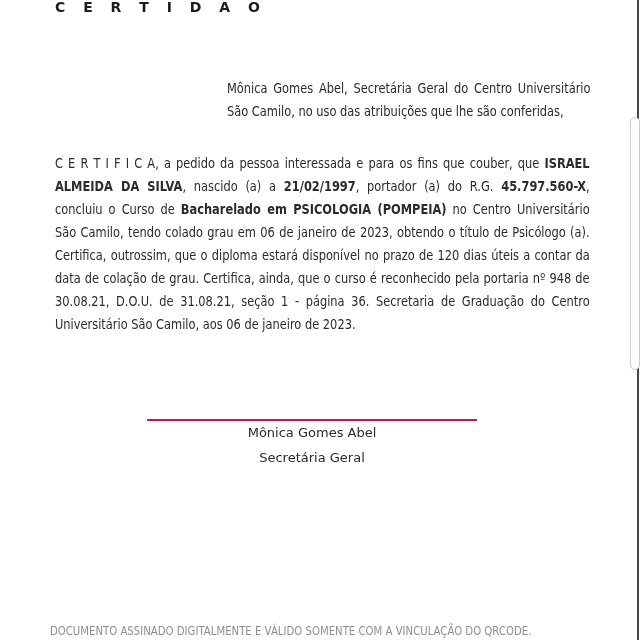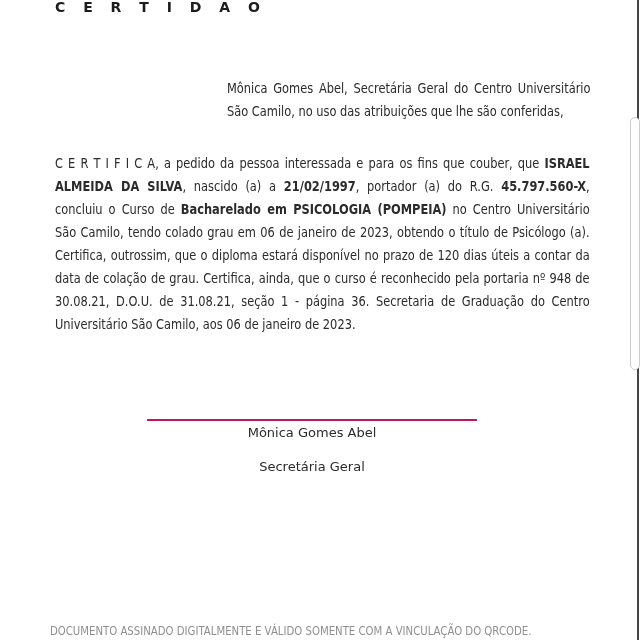--- a/index.html
+++ b/index.html
@@ -28,21 +28,21 @@
     text-align:justify;
     transform:scaleX(0.815);transform-origin:left top;
   }
   .body-par b{font-weight:bold;}
   .signature{
     position:absolute;left:147px;top:419px;width:330px;
     border-top:2px solid #be185d;
     text-align:center;color:#2b2b2b;
   }
   .signature .sig-name{font-size:13px;line-height:20px;margin-top:2px;}
-  .signature .sig-role{font-size:13px;line-height:20px;margin-top:14px;}
+  .signature .sig-role{font-size:13px;line-height:20px;margin-top:5px;}
   .footer{
     position:absolute;left:50px;top:622px;width:645px;
     font-size:13px;line-height:18px;color:#8f8f8f;
     white-space:nowrap;
     transform:scaleX(0.78);transform-origin:left top;
   }
   .edge-line{
     position:absolute;left:637px;top:0;width:2px;height:640px;
     background:#464646;z-index:1;
   }

